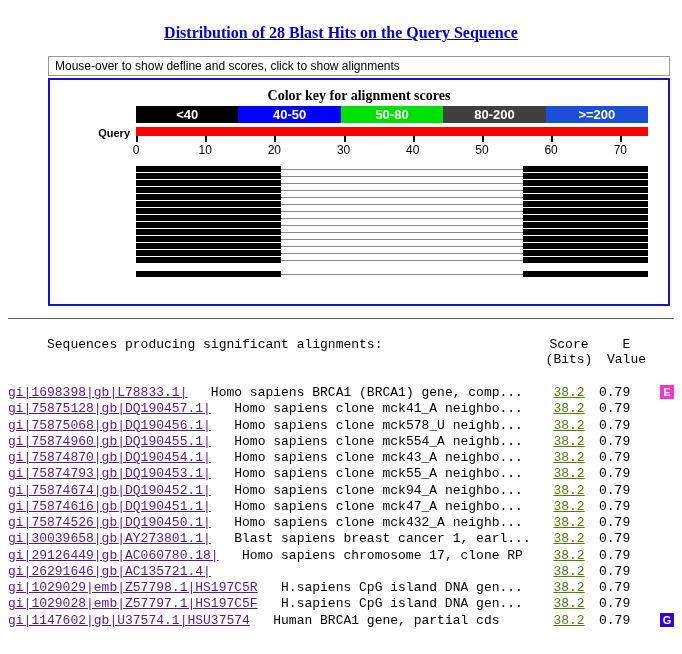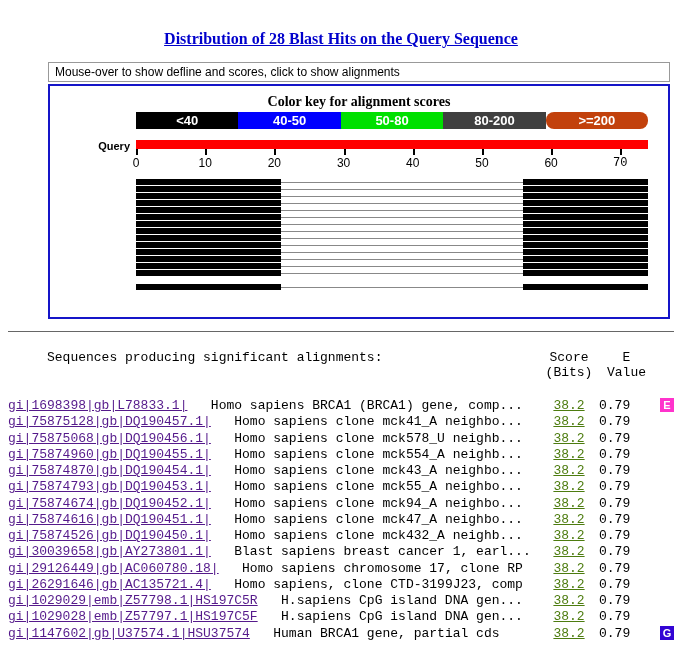--- a/index.html
+++ b/index.html
@@ -8,21 +8,21 @@
     padding: 8px;
     background: #fff;
     width: 666px;
   }
   .title {
     text-align: center;
     font-size: 16px;
     font-weight: bold;
     color: #0000cc;
     text-decoration: underline;
-    margin: 22px 0 14px;
+    margin: 16px 0 14px;
   }
   .title a { color: #0000cc; }
   .defline-box {
     border: 1px solid #999;
     padding: 2px 6px;
     font-family: Arial, sans-serif;
     font-size: 12px;
     background: #fff;
     margin-left: 40px;
     margin-right: 4px;
@@ -50,21 +50,21 @@
     text-align: center;
     color: #fff;
     font-weight: bold;
     font-size: 13px;
     padding: 1px 0;
     font-family: Arial, sans-serif;
   }
   .query-row {
     display: flex;
     align-items: flex-start;
-    margin-top: 11px;
+    margin-top: 4px;
   }
   .query-label {
     width: 70px;
     font-size: 11px;
     font-weight: bold;
     font-family: Arial, sans-serif;
     padding-top: 0;
     text-align: right;
     padding-right: 6px;
   }
@@ -180,21 +180,21 @@
 
 <div class="defline-box">Mouse-over to show defline and scores, click to show alignments</div>
 
 <div class="graphic-frame">
   <div class="color-key-title">Color key for alignment scores</div>
   <div class="color-key" id="color-key">
       <div class="ck-cell" style="background: rgb(0, 0, 0);">&lt;40</div>
       <div class="ck-cell" style="background: rgb(0, 0, 255);">40-50</div>
       <div class="ck-cell" style="background: rgb(0, 224, 0);">50-80</div>
       <div class="ck-cell" style="background: #404040;">80-200</div>
-      <div class="ck-cell" style="background: #c2410c; border-radius: 8px;">&gt;=200</div>
+      <div class="ck-cell" style="background: #1d4ed8;">&gt;=200</div>
     </div>
 
   <div class="query-row">
     <div class="query-label">Query</div>
     <div class="ruler-area">
       <div class="query-bar"></div>
       <div class="ticks" id="ticks">
           <div class="tick" style="left: 0%;"></div>
           <div class="tick-label" style="left: 0%;">0</div>
           <div class="tick" style="left: 13.5135%;"></div>
@@ -203,21 +203,21 @@
           <div class="tick-label" style="left: 27.027%;">20</div>
           <div class="tick" style="left: 40.5405%;"></div>
           <div class="tick-label" style="left: 40.5405%;">30</div>
           <div class="tick" style="left: 54.0541%;"></div>
           <div class="tick-label" style="left: 54.0541%;">40</div>
           <div class="tick" style="left: 67.5676%;"></div>
           <div class="tick-label" style="left: 67.5676%;">50</div>
           <div class="tick" style="left: 81.0811%;"></div>
           <div class="tick-label" style="left: 81.0811%;">60</div>
           <div class="tick" style="left: 94.5946%;"></div>
-          <div class="tick-label" style="left: 94.5946%; font-family: Liberation Mono, monospace;">70</div>
+          <div class="tick-label" style="left: 94.5946%;">70</div>
         </div>
     </div>
   </div>
 
   <div class="hits-area" id="hits-graphic">
       <div class="hit-row">
         <div class="hit-line"></div>
         <div class="hit-seg" style="left: 0%; width: 28.3784%;"></div>
         <div class="hit-seg" style="left: 75.6757%; width: 24.3243%;"></div>
       </div>
@@ -404,21 +404,20 @@
         <span>&nbsp;&nbsp;&nbsp;</span>
         <span>Homo sapiens chromosome 17, clone RP</span>
         <span class="filler"></span>
         <a class="score">38.2</a>
         <span class="eval">0.79</span>
         <span style="width: 20px; display: inline-block;"></span>
       </div>
       <div class="seq-row">
         <a class="acc">gi|26291646|gb|AC135721.4|</a>
         <span>&nbsp;&nbsp;&nbsp;</span>
-        <span>Homo sapiens, clone CTD-3199J23, comp</span>
         <span class="filler"></span>
         <a class="score">38.2</a>
         <span class="eval">0.79</span>
         <span style="width: 20px; display: inline-block;"></span>
       </div>
       <div class="seq-row">
         <a class="acc">gi|1029029|emb|Z57798.1|HS197C5R</a>
         <span>&nbsp;&nbsp;&nbsp;</span>
         <span>H.sapiens CpG island DNA gen...</span>
         <span class="filler"></span>

